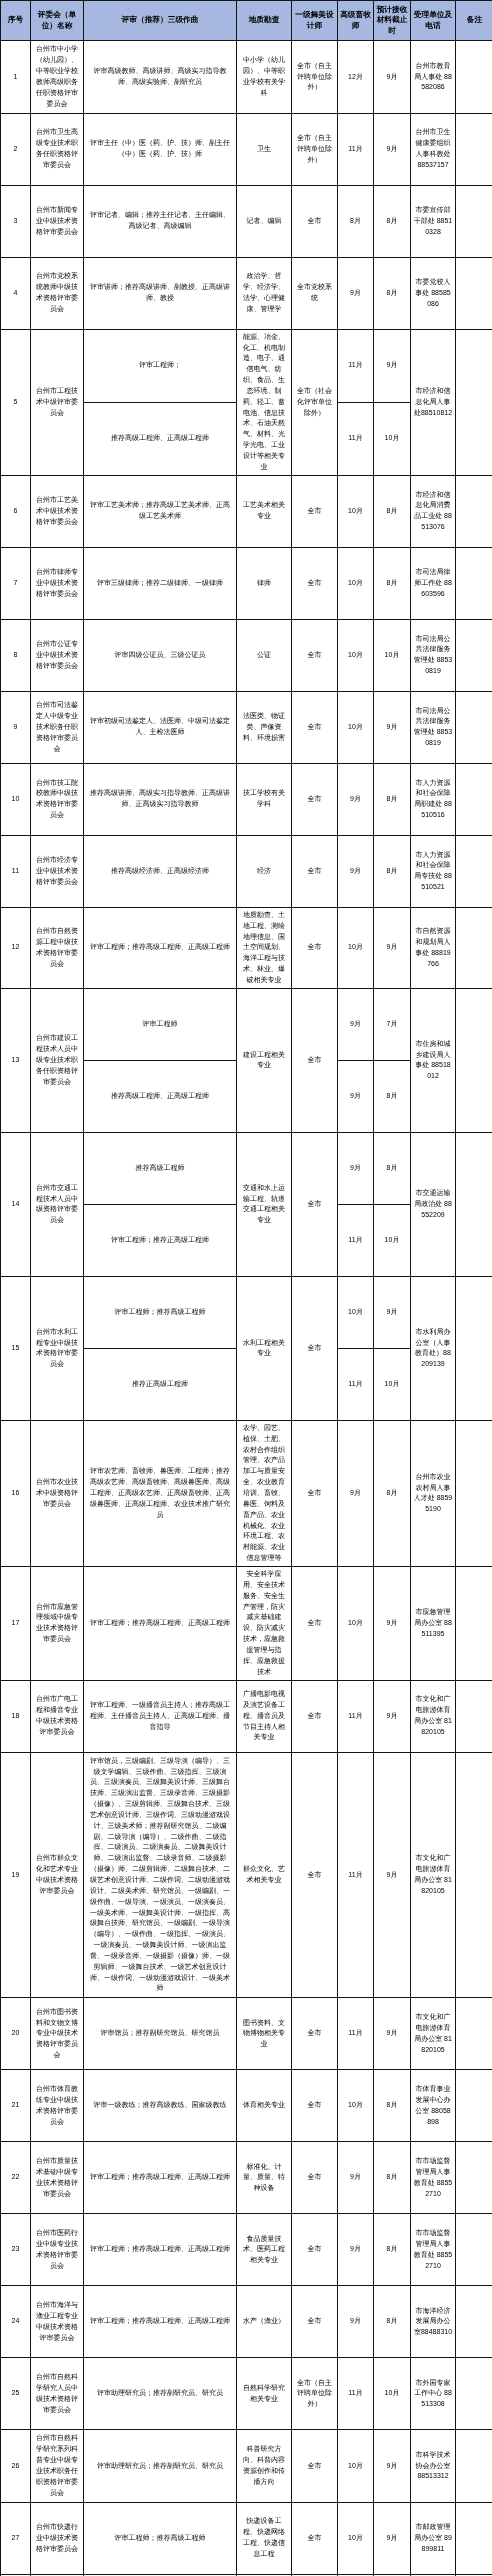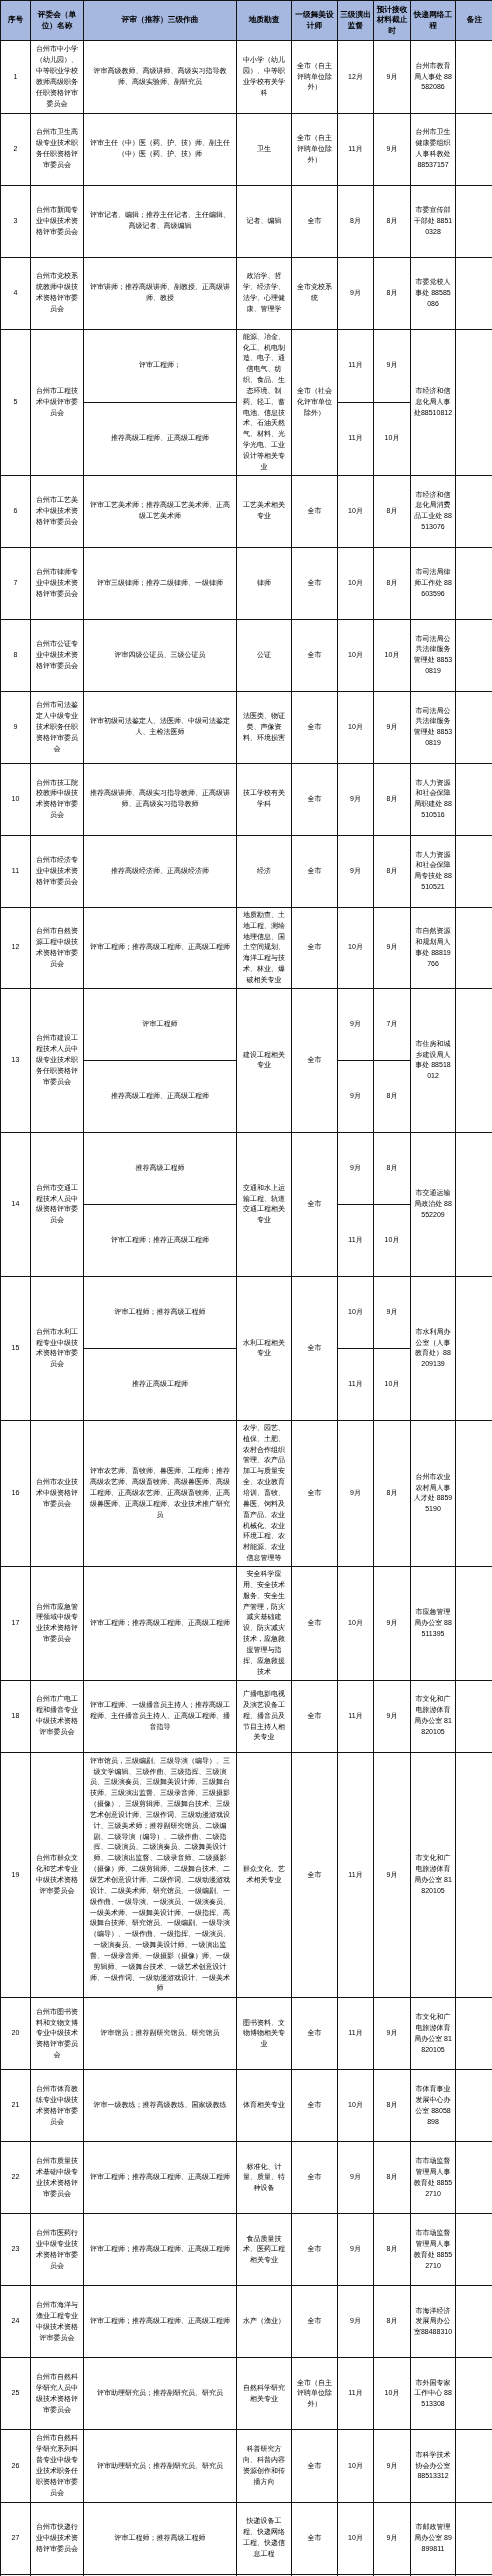--- a/index.html
+++ b/index.html
@@ -31,23 +31,23 @@
         <col style="width:45px">
         <col style="width:38px">
     </colgroup>
     <thead>
       <tr id="hdr-row">
           <th>序号</th>
           <th>评委会（单位）名称</th>
           <th>评审（推荐）三级作曲</th>
           <th>地质勘查</th>
           <th>一级舞美设计师</th>
-          <th>三级演出监督</th>
+          <th>高级畜牧师</th>
           <th>预计接收材料截止时</th>
-          <th>快递网络工程</th>
+          <th>受理单位及电话</th>
           <th>备注</th>
         </tr>
     </thead>
     <tbody id="tbl-body">
         <tr>
           <td class="c-no">1</td>
           <td class="c-name">台州市中小学（幼儿园）、中等职业学校教师高级职务任职资格评审委员会</td>
           <td class="c-qual">评审高级教师、高级讲师、高级实习指导教师、高级实验师、副研究员</td>
           <td class="c-majors">中小学（幼儿园）、中等职业学校有关学科</td>
           <td class="c-scope">全市（自主评聘单位除外）</td>

